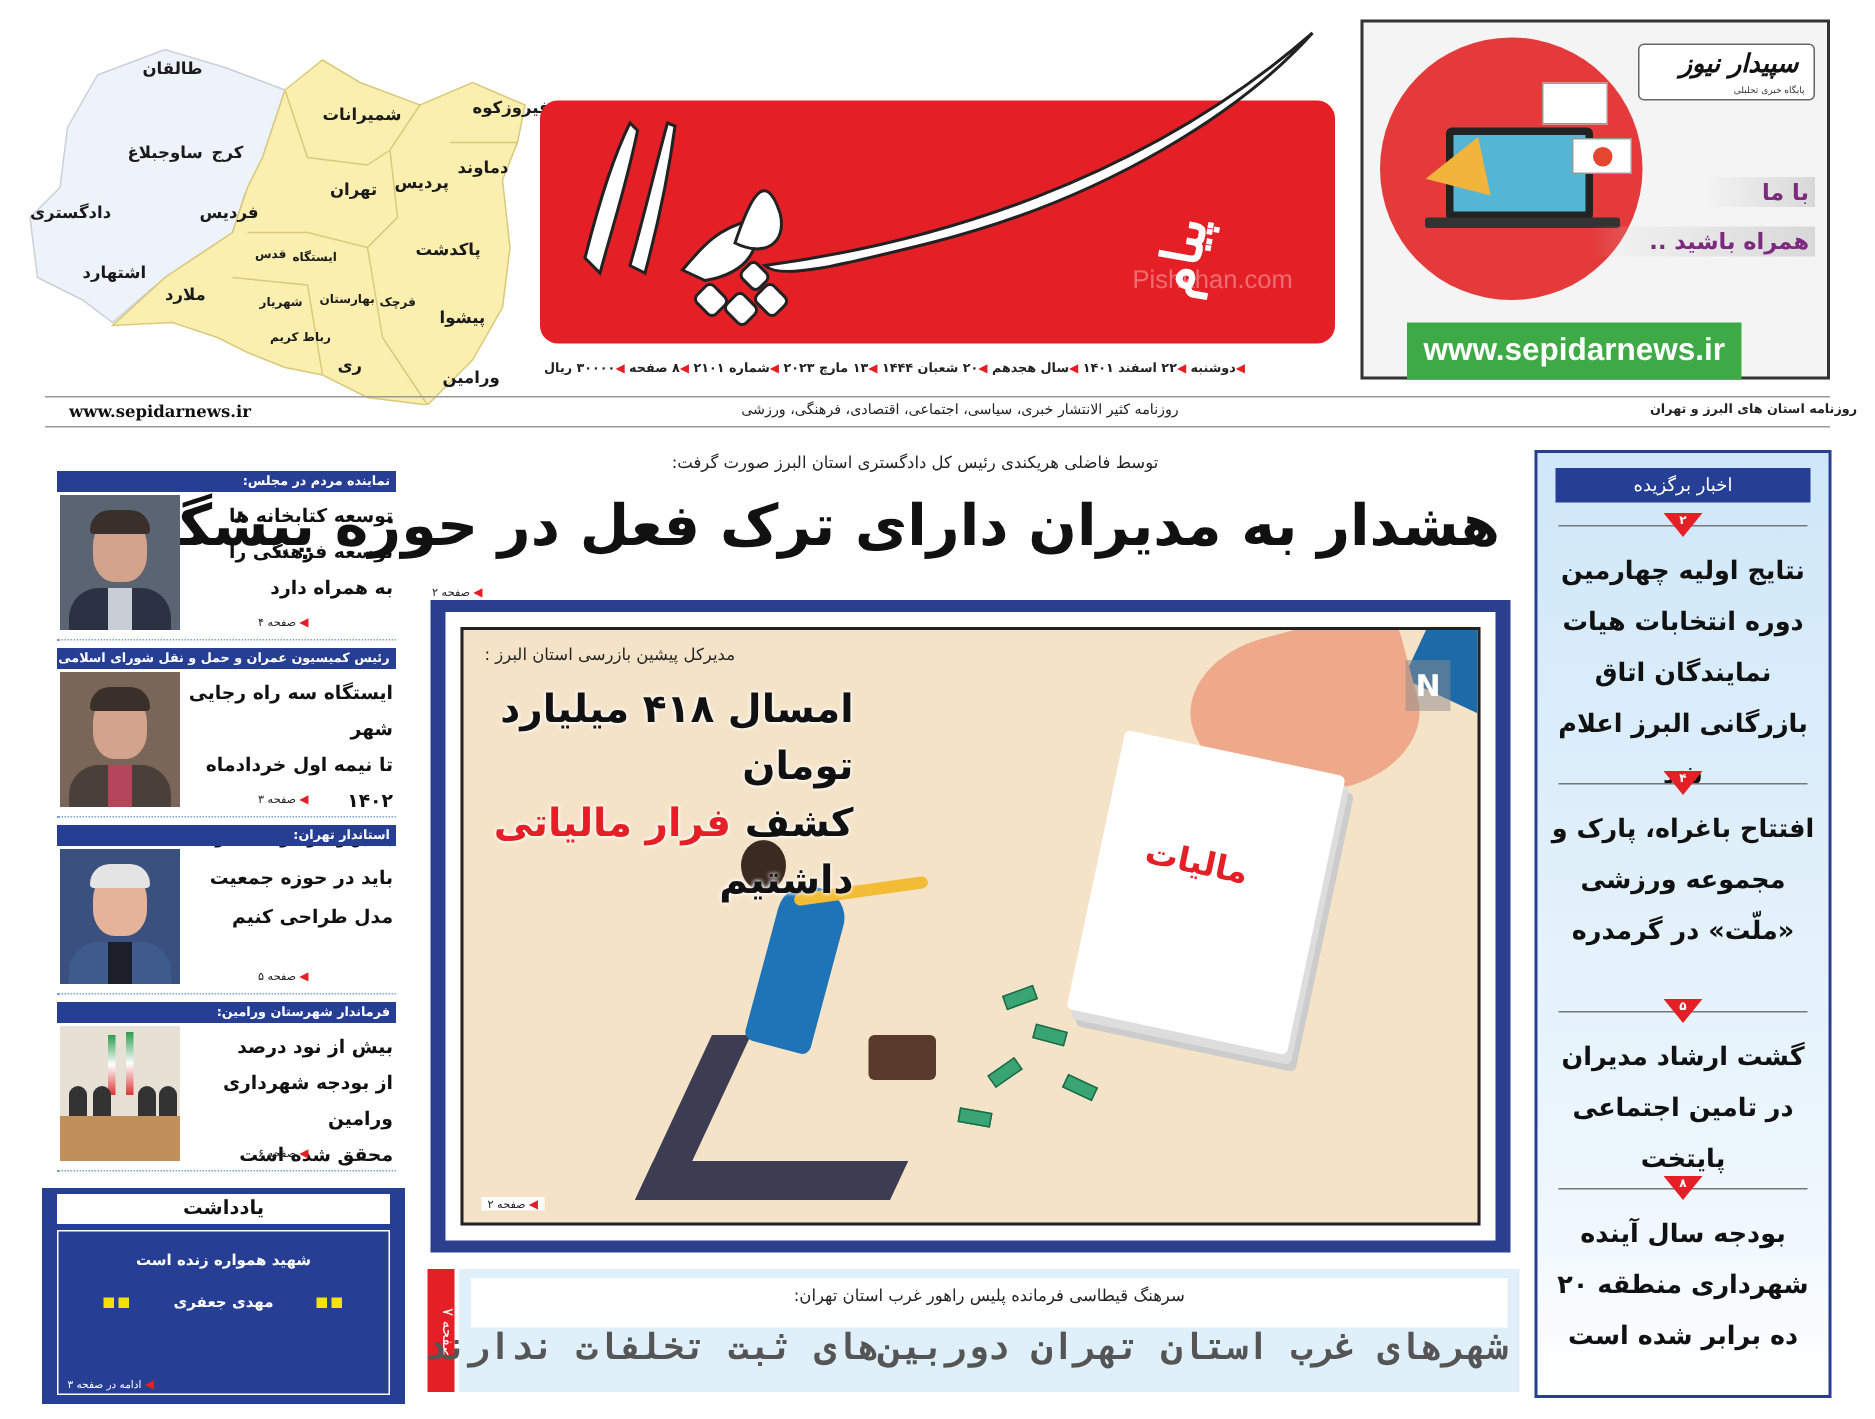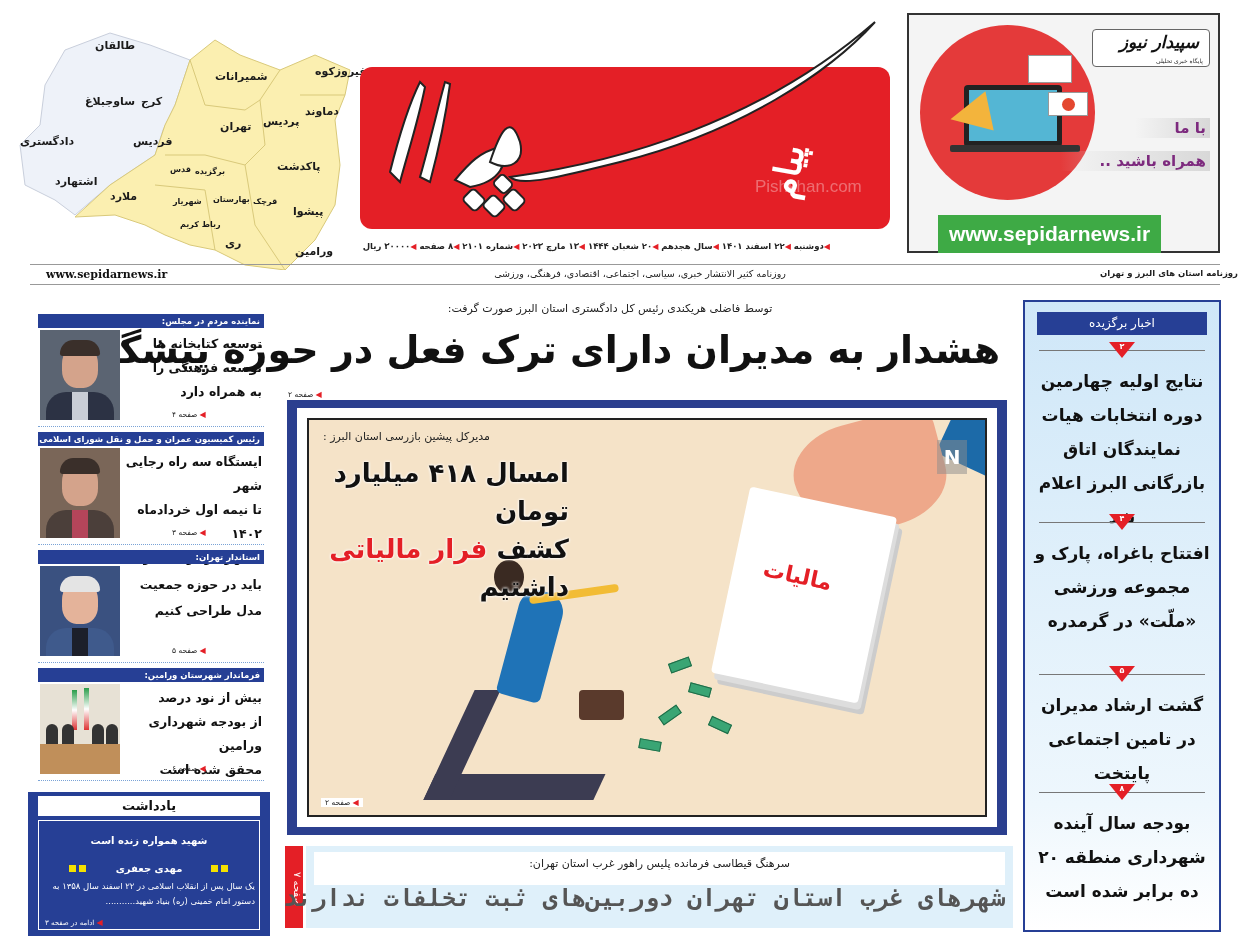--- a/index.html
+++ b/index.html
@@ -126,21 +126,21 @@
   </svg>
   <div id="map-labels">
       <span class="map-label" style="left: 80px; top: 14px;">طالقان</span>
       <span class="map-label" style="left: 70px; top: 70px;">ساوجبلاغ</span>
       <span class="map-label" style="left: 126px; top: 70px;">کرج</span>
       <span class="map-label" style="left: 5px; top: 110px;">دادگستری</span>
       <span class="map-label" style="left: 118px; top: 110px;">فردیس</span>
       <span class="map-label" style="left: 40px; top: 150px;">اشتهارد</span>
       <span class="map-label" style="left: 95px; top: 165px;">ملارد</span>
       <span class="map-label sm" style="left: 155px; top: 140px;">قدس</span>
-      <span class="map-label sm" style="left: 180px; top: 142px;">برگزیده</span>
+      <span class="map-label sm" style="left: 180px; top: 142px;">ایستگاه</span>
       <span class="map-label sm" style="left: 158px; top: 172px;">شهریار</span>
       <span class="map-label sm" style="left: 198px; top: 170px;">بهارستان</span>
       <span class="map-label sm" style="left: 165px; top: 195px;">رباط کریم</span>
       <span class="map-label" style="left: 210px; top: 212px;">ری</span>
       <span class="map-label" style="left: 200px; top: 45px;">شمیرانات</span>
       <span class="map-label" style="left: 205px; top: 95px;">تهران</span>
       <span class="map-label" style="left: 248px; top: 90px;">پردیس</span>
       <span class="map-label" style="left: 290px; top: 80px;">دماوند</span>
       <span class="map-label" style="left: 300px; top: 40px;">فیروزکوه</span>
       <span class="map-label" style="left: 262px; top: 135px;">پاکدشت</span>
@@ -309,21 +309,20 @@
 
 <div id="note" class="abs">
   <div class="n-title">یادداشت</div>
   <div class="frame">
     <div class="n-head">شهید همواره زنده است</div>
     <div class="sq" style="left:30px;"></div>
     <div class="sq" style="left:40px;"></div>
     <div class="n-author">مهدی جعفری</div>
     <div class="sq" style="left:172px;"></div>
     <div class="sq" style="left:182px;"></div>
-    <div class="n-body">یک سال پس از انقلاب اسلامی در ۲۲ اسفند سال ۱۳۵۸ به دستور امام خمینی (ره) بنیاد شهید...........</div>
     <div class="n-more"><span class="tri">◀</span> <span>ادامه در صفحه ۳</span></div>
   </div>
 </div>
 
 <div id="rightcol" class="abs">
   <div class="r-title">اخبار برگزیده</div>
 
   <div class="r-item" style="top:40px;">
     <div class="r-sep"></div>
     <div class="r-badge">۲</div>

